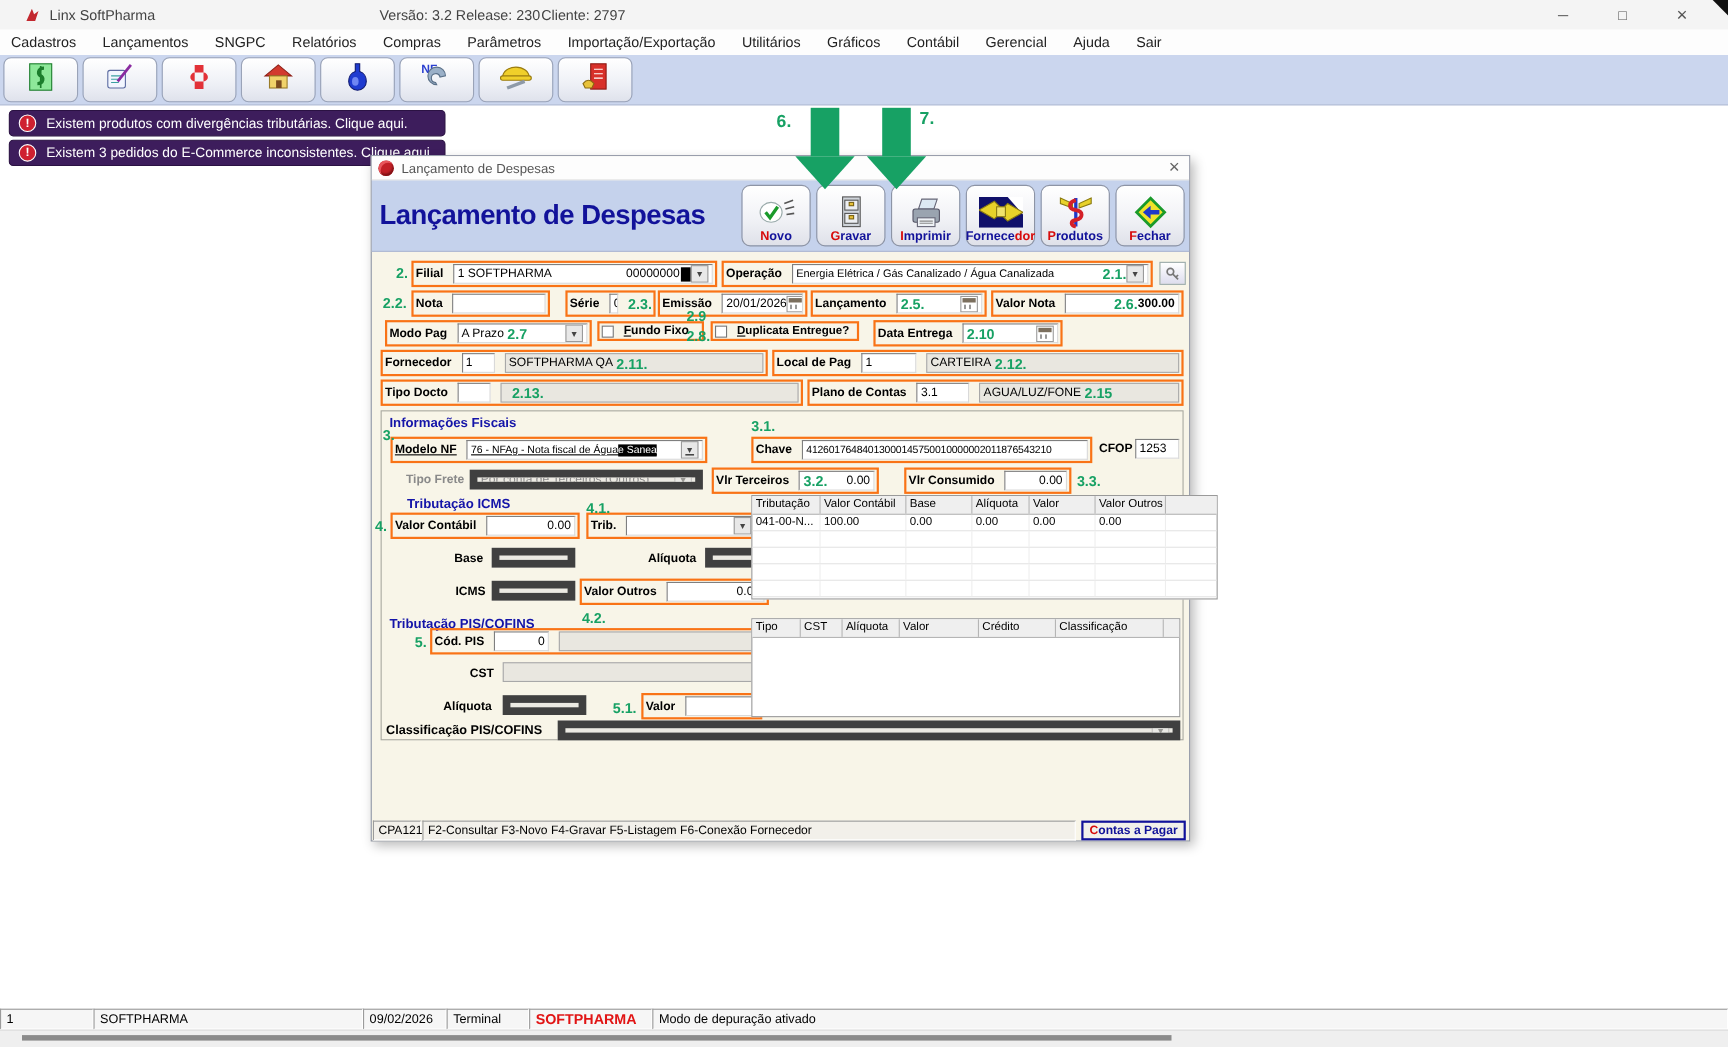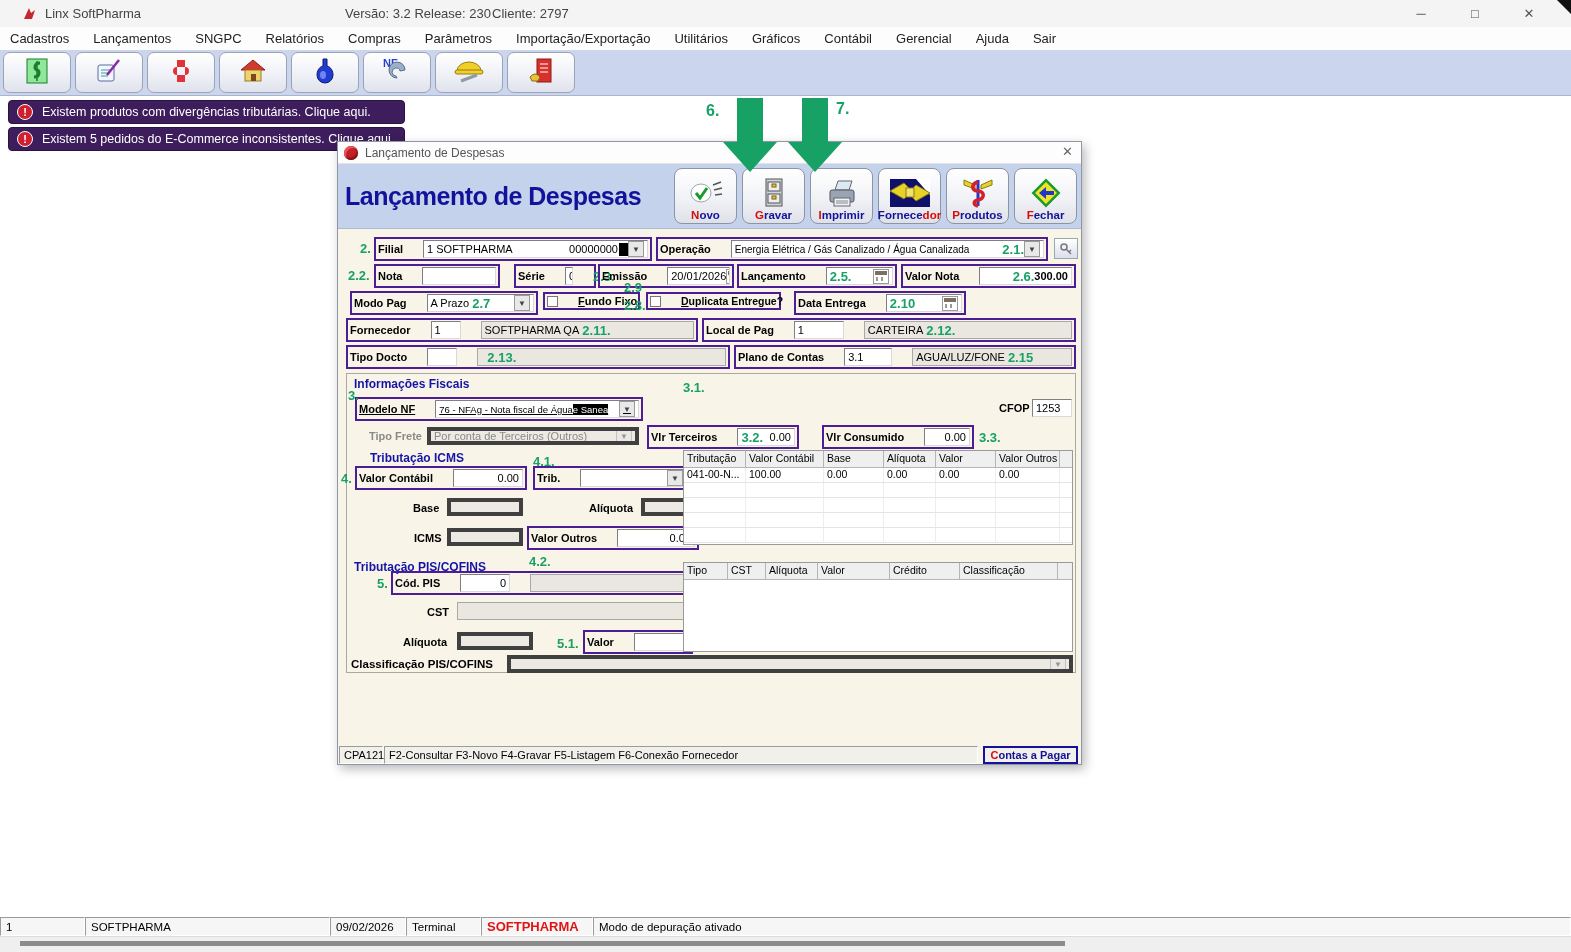--- a/index.html
+++ b/index.html
@@ -53,30 +53,30 @@
     color:#12129a; letter-spacing:-0.5px; }
   #dlg-buttons { position:absolute; right:4px; top:4px; display:flex; gap:5px; }
   .hbtn { width:63px; height:56px; border-radius:8px; border:1px solid #8d94a5;
     background:linear-gradient(#ffffff,#f1f2f6 55%,#dfe1e9); display:flex; flex-direction:column;
     align-items:center; justify-content:flex-end; padding-bottom:2px; box-shadow:inset 0 1px 0 #fff; }
   .hbtn .ic { height:34px; display:flex; align-items:center; justify-content:center; }
   .hbtn .lb { font-size:11.5px; font-weight:bold; color:#12129a; line-height:11px; }
   .red { color:#d70b0b; }
 
   
-  .gb { position:absolute; border:2px solid #4c1d95; display:flex; align-items:center;
-    gap:20px; padding:1px 2px; }
+  .gb { position:absolute; border:2px solid #f97316; display:flex; align-items:center;
+    gap:9px; padding:1px 2px; }
   .lbl { font-size:11px; font-weight:bold; color:#000; white-space:nowrap; }
   .lbl-gray { font-size:11px; font-weight:bold; color:#8a8a8a; white-space:nowrap; }
   .inp { background:#fff; border:1px solid #7f7f7f; border-right-color:#d9d9d9;
     border-bottom-color:#d9d9d9; height:18px; font-size:11px; display:flex; align-items:center;
     padding:0 3px; white-space:nowrap; overflow:hidden; }
   .ro { background:#e9e7e0; border:1px solid #a8a8a8; height:18px; font-size:11px;
     display:flex; align-items:center; padding:0 3px; white-space:nowrap; overflow:hidden; }
-  .dis { background:#eceae3; border:4px solid #404040; color:#8a8a8a;justify-content:center; }
+  .dis { background:#eceae3; border:7px solid #404040; color:#8a8a8a;justify-content:center; }
   .ddarrow { width:16px; height:16px; background:#e8e8e8; border:1px solid #9a9a9a;
     font-size:8px; color:#444; display:flex; align-items:center; justify-content:center; flex:0 0 16px; }
   .calbtn { width:16px; height:15px; background:#fff; border:1px solid #9a9a9a; position:relative; flex:0 0 16px; }
   .calbtn::before { content:""; position:absolute; left:1px; right:1px; top:1px; height:4px; background:#7b6f5e; }
   .calbtn::after { content:""; position:absolute; left:2px; right:2px; top:7px; bottom:2px;
     background:repeating-linear-gradient(90deg,#999 0 2px,transparent 2px 5px); }
   .ann { color:#17a164; font-weight:bold; font-size:13px; white-space:nowrap; }
   .annp { position:absolute; color:#17a164; font-weight:bold; font-size:13px; z-index:20; white-space:nowrap; }
   .grow { flex:1 1 auto; }
   .caret { display:inline-block; width:9px; height:13px; background:#000; margin-left:1px; }
@@ -221,21 +221,21 @@
   </div>
 </div>
 
 <div id="content">
   <div class="alert" style="top:4px;">
     <span class="bang">!</span>
     <span>Existem produtos com divergências tributárias. Clique aqui.</span>
   </div>
   <div class="alert" style="top:31px;">
     <span class="bang">!</span>
-    <span>Existem 5 pedidos do E-Commerce inconsistentes. Clique aqui</span>
+    <span>Existem 3 pedidos do E-Commerce inconsistentes. Clique aqui</span>
   </div>
 </div>
 
 <div id="dialog">
   <div id="dlg-titlebar">
     <div id="dlg-ico"></div>
     <span>Lançamento de Despesas</span>
     <span id="dlg-close">✕</span>
   </div>
 
@@ -459,20 +459,26 @@
 
     <div class="gb" style="left:8px; top:23px; width:288px;text-decoration:underline;">
       <span class="lbl">Modelo NF</span>
       <div class="inp grow" style="font-size:9.5px;">
         <span>76 - NFAg - Nota fiscal de Água</span>
         <span class="selblk">e Sanea</span>
         <span class="grow"></span>
           <span class="ddarrow">▼</span>
       </div>
     </div>
+    <div class="gb" style="left:336px; top:23px; width:310px;">
+      <span class="lbl">Chave</span>
+      <div class="inp grow" style="font-size:9.5px; letter-spacing:-0.2px;">
+        <span>41260176484013000145750010000002011876543210</span>
+      </div>
+    </div>
     <span class="lbl" style="position:absolute; left:652px; top:28px;">CFOP</span>
     <div class="inp" style="position:absolute; left:685px; top:25px; width:40px;">
       <span>1253</span>
     </div>
 
     <span class="lbl-gray" style="position:absolute; left:22px; top:56px;">Tipo Frete</span>
     <div class="inp dis" style="position:absolute; left:80px; top:53px; width:212px;">
       <span>Por conta de Terceiros (Outros)</span>
       <span class="grow"></span>
         <span class="ddarrow" style="opacity:.5;">▼</span>
@@ -520,21 +526,21 @@
     <div class="inp dis" style="position:absolute; left:100px; top:154px; width:76px;"></div>
     <div class="gb" style="left:180px; top:152px; width:172px;">
       <span class="lbl">Valor Outros</span>
       <div class="inp grow">
         <span class="grow"></span>
         <span>0.00</span>
       </div>
     </div>
     <span class="annp" style="left:182px; top:180px;">4.2.</span>
 
-    <div class="tbl" style="left:336px; top:76px; width:390px; height:95px;">
+    <div class="tbl" style="left:336px; top:76px; width:424px; height:95px;">
       <div class="hrow">
         <span class="hcell" style="width:62px;">Tributação</span>
         <span class="hcell" style="width:78px;">Valor Contábil</span>
         <span class="hcell" style="width:60px;">Base</span>
         <span class="hcell" style="width:52px;">Alíquota</span>
         <span class="hcell" style="width:60px;">Valor</span>
         <span class="hcell" style="width:64px;">Valor Outros</span>
       </div>
       <div class="drow">
         <span class="dcell" style="width:62px;">041-00-N...</span>

